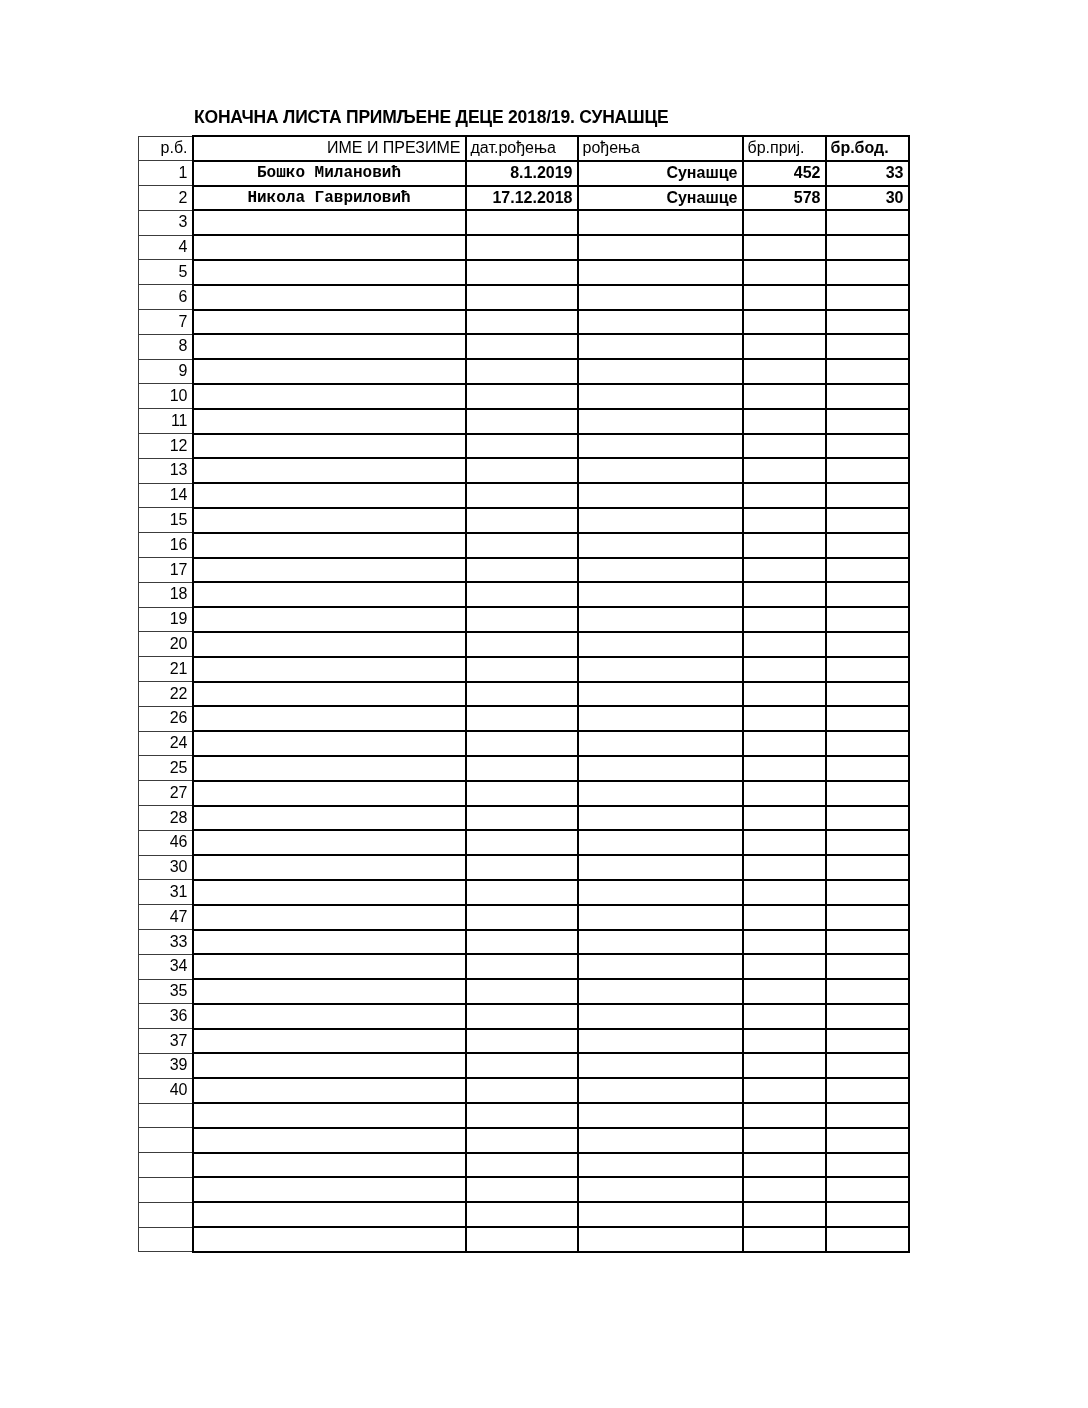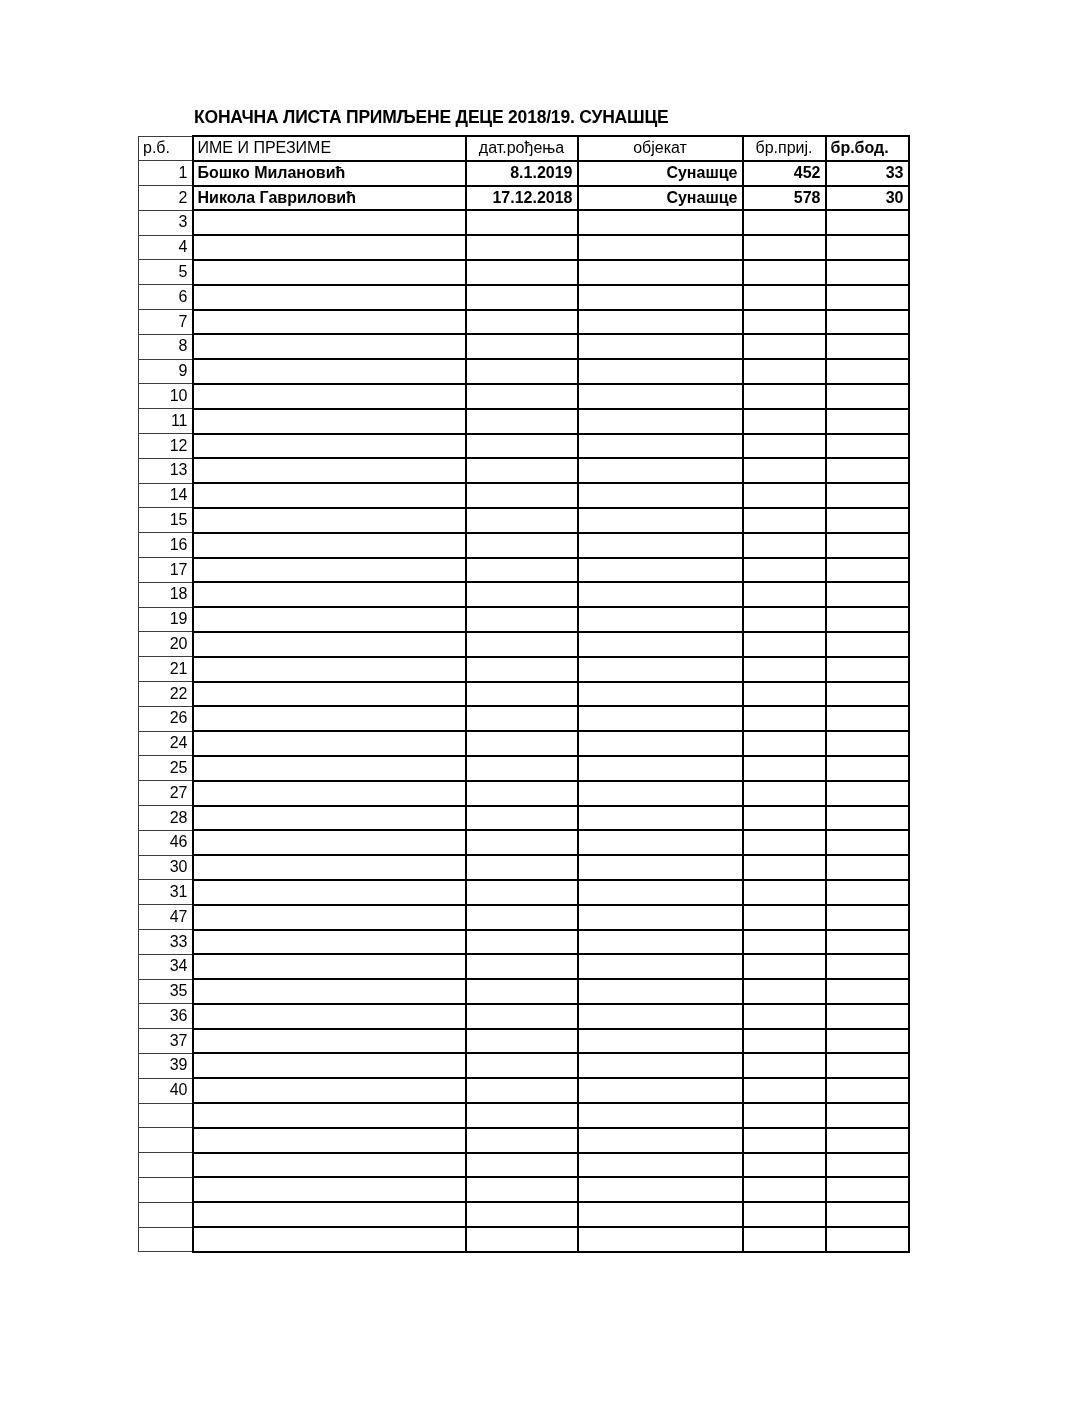--- a/index.html
+++ b/index.html
@@ -46,27 +46,27 @@
     padding: 0 4px;
     overflow: hidden;
     white-space: nowrap;
     vertical-align: middle;
   }
   
   table.tbl .c1 {
     border: 1px solid #3c3c3c;
     border-right: 2px solid #000;
   }
-  thead th { font-weight: normal; text-align: left; }
+  thead th { font-weight: normal; text-align: right; }
   thead .c1 { border-top: 2px solid #000; }
-  thead .c3, thead .c4, thead .c5 { text-align: center; }
+  thead .c3, thead .c4, thead .c5 { text-align: left; }
   thead .c6 { font-weight: bold; text-align: left; }
   tbody td { font-weight: bold; text-align: right; }
   tbody .c1 { font-weight: normal; text-align: right; }
-  tbody .c2 { text-align: left; }
+  tbody .c2 { text-align: center; font-family: Liberation Mono, monospace; }
 </style>
 </head>
 <body>
 
 <div class="page">
   <div class="doc-title">КОНАЧНА ЛИСТА ПРИМЉЕНЕ ДЕЦЕ 2018/19. СУНАШЦЕ</div>
 
   <table class="tbl">
     <colgroup>
       <col style="width:54px">
@@ -74,21 +74,21 @@
       <col style="width:112px">
       <col style="width:165px">
       <col style="width:83px">
       <col style="width:83px">
     </colgroup>
     <thead>
       <tr>
         <th class="c1">р.б.</th>
         <th class="c2">ИМЕ И ПРЕЗИМЕ</th>
         <th class="c3">дат.рођења</th>
-        <th class="c4">објекат</th>
+        <th class="c4">рођења</th>
         <th class="c5">бр.приј.</th>
         <th class="c6">бр.бод.</th>
       </tr>
     </thead>
     <tbody id="tbody">
         <tr>
           <td class="c1">1</td>
           <td class="c2">Бошко Милановић</td>
           <td class="c3">8.1.2019</td>
           <td class="c4">Сунашце</td>

